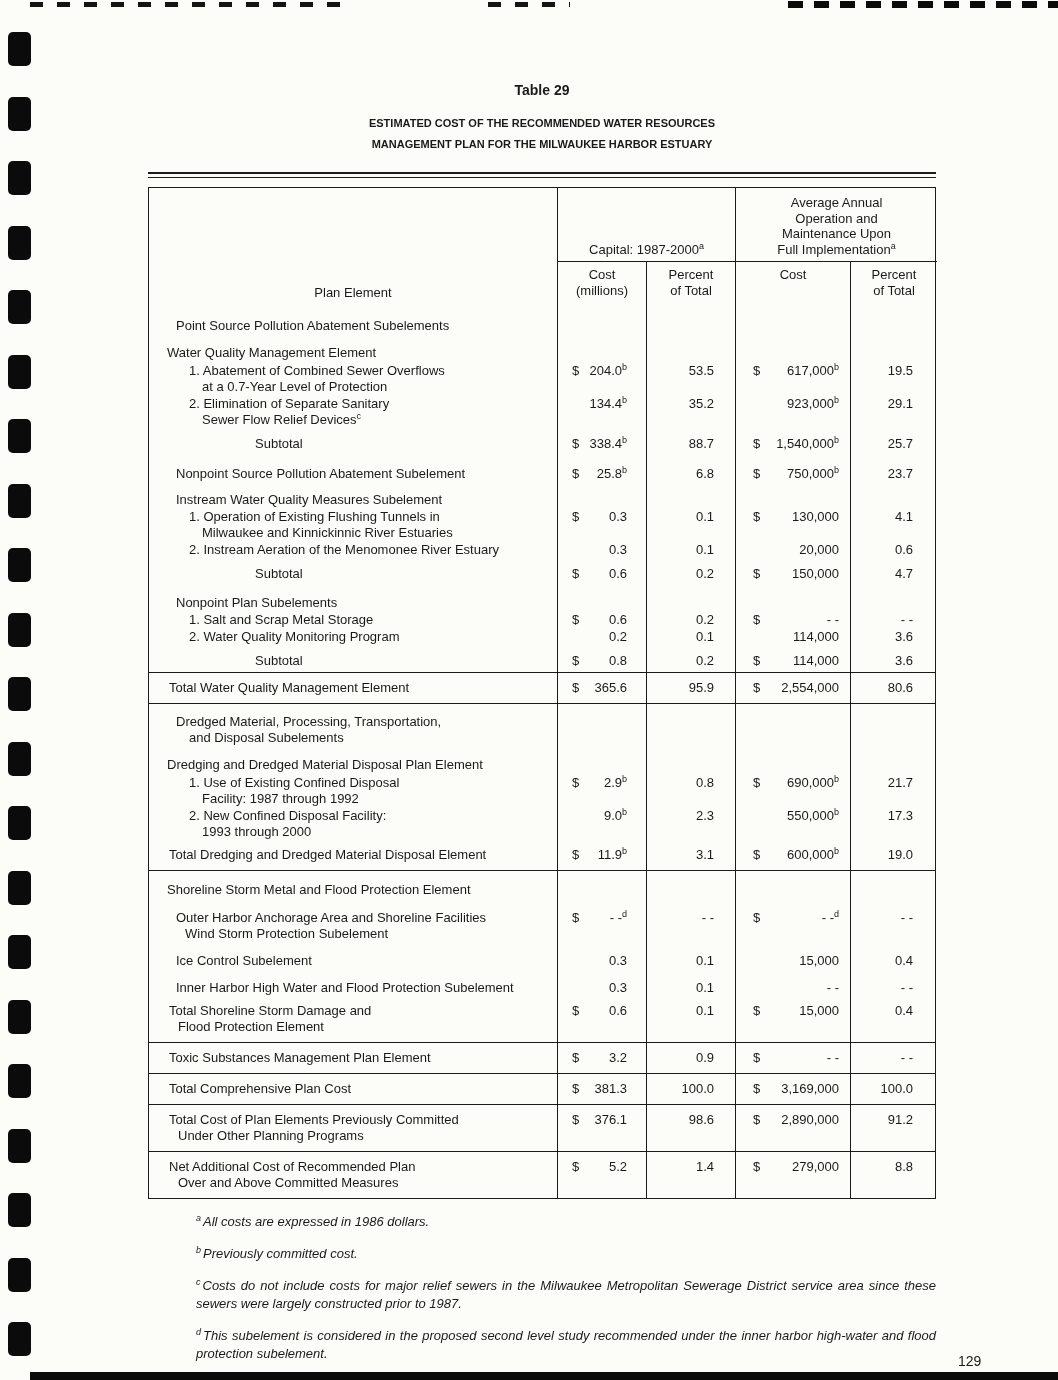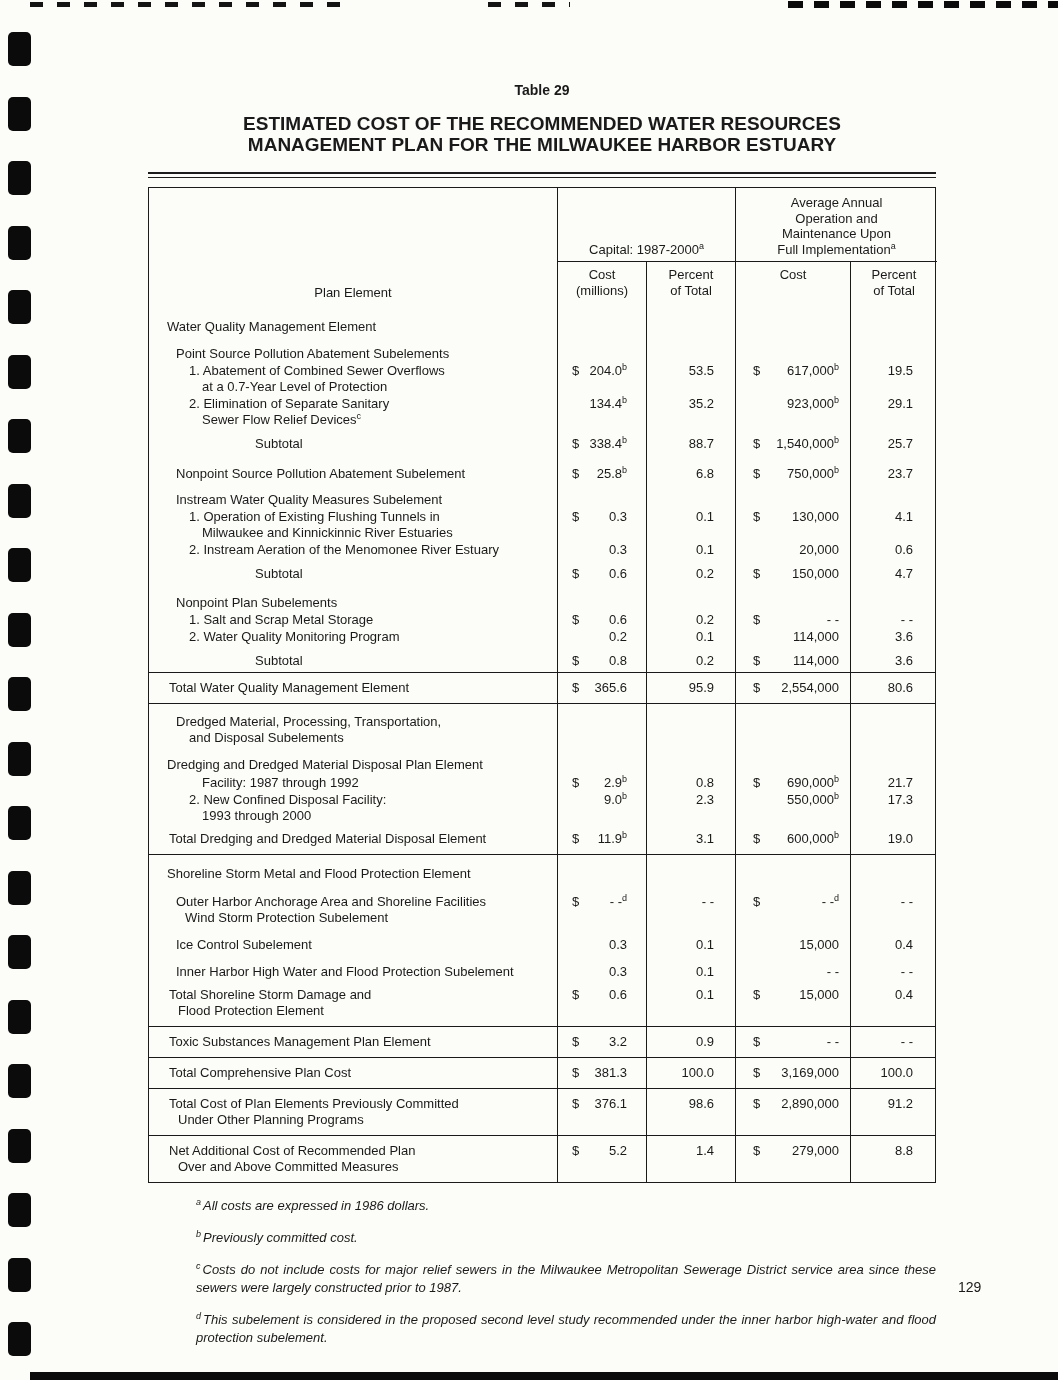--- a/index.html
+++ b/index.html
@@ -23,21 +23,21 @@
   .dash1 { left:30px; width:318px; }
   .dash2 { left:488px; width:82px; }
   .dash3 { position:absolute; top:1px; left:788px; width:270px; height:7px;
     background:repeating-linear-gradient(90deg,#0b0b0b 0 15px,transparent 15px 26px); }
   .bbar { position:absolute; left:30px; right:0; bottom:0; height:8px; background:#0b0b0b; }
 
   
   .content { position:absolute; left:148px; top:0; width:788px; }
   .title-block { text-align:center; padding-top:40px;margin-top:42px; }
   .t-label { font-weight:bold; font-size:14px; }
-  .t-main  { font-weight:bold; font-size:19px; line-height:21px; white-space:pre-line; margin-top:15px; }
+  .t-main  { font-weight:bold; font-size:11px; line-height:21px; white-space:pre-line; margin-top:15px; }
   .dbl-rule { margin-top:17px; height:6px; border-top:2px solid #1c1c1c; border-bottom:1.5px solid #1c1c1c; }
 
   .tbox { margin-top:9px; border:1.5px solid #1c1c1c; background:#fcfcf8; }
   sup { font-size:9px; vertical-align:5px; line-height:0; }
   .pre { white-space:pre-line; }
 
   
   .thead { display:grid; grid-template-columns:408px 89px 89px 115px 87px; grid-template-rows:74px 46px;
            font-size:13px; line-height:15.5px; }
   .h-plan { grid-column:1; grid-row:1/3; display:flex; align-items:flex-end; justify-content:center; padding-bottom:8px; }
@@ -72,21 +72,21 @@
              padding-left:14px; padding-right:19px; }
   .c-money.om { padding-left:17px; padding-right:11px; }
   .c-pct   { text-align:right; padding-right:21px; }
   .c-pct.om{ padding-right:24px; }
 
   
   .footnotes { margin-top:14px; font-size:13px; }
   .fn { font-style:italic; margin-top:14px; line-height:18px; text-align:justify;margin-left:48px; }
   .fn sup { font-style:italic; margin-right:2px; }
 
-  .pageno { position:absolute; left:958px; top:1279px; font-size:14px; }
+  .pageno { position:absolute; left:958px; top:1353px; font-size:14px; }
 </style>
 </head>
 <body>
 
 <div class="page">
 
   <div>
       <div class="bmark" style="top: 32px;"></div>
       <div class="bmark" style="top: 96.5px;"></div>
       <div class="bmark" style="top: 161px;"></div>
@@ -140,32 +140,32 @@
         </div>
         <div class="h-sub pre" style="grid-column:2">Cost
 (millions)</div>
         <div class="h-sub pre" style="grid-column:3">Percent
 of Total</div>
         <div class="h-sub" style="grid-column:4">Cost</div>
         <div class="h-sub pre" style="grid-column:5">Percent
 of Total</div>
       </div>
       <div class="tbody">
+          <div class="row r-group">
+            <div class="c-label">
+              <div>Point Source Pollution Abatement Subelements</div>
+            </div>
+            <div class="c-money"></div>
+            <div class="c-pct"></div>
+            <div class="c-money om"></div>
+            <div class="c-pct om"></div>
+          </div>
           <div class="row r-section">
             <div class="c-label">
               <div>Water Quality Management Element</div>
-            </div>
-            <div class="c-money"></div>
-            <div class="c-pct"></div>
-            <div class="c-money om"></div>
-            <div class="c-pct om"></div>
-          </div>
-          <div class="row r-group">
-            <div class="c-label">
-              <div>Point Source Pollution Abatement Subelements</div>
             </div>
             <div class="c-money"></div>
             <div class="c-pct"></div>
             <div class="c-money om"></div>
             <div class="c-pct om"></div>
           </div>
           <div class="row r-item">
             <div class="c-label">
               <div>1. Abatement of Combined Sewer Overflows</div>
               <div class="cont">at a 0.7-Year Level of Protection</div>
@@ -367,20 +367,21 @@
             <div class="c-label">
               <div>Dredging and Dredged Material Disposal Plan Element</div>
             </div>
             <div class="c-money"></div>
             <div class="c-pct"></div>
             <div class="c-money om"></div>
             <div class="c-pct om"></div>
           </div>
           <div class="row r-item">
             <div class="c-label">
+              <div>1. Use of Existing Confined Disposal</div>
               <div class="cont">Facility: 1987 through 1992</div>
             </div>
             <div class="c-money">
               <span class="cur">$</span>
               <span class="num">2.9<sup>b</sup></span>
             </div>
             <div class="c-pct">0.8</div>
             <div class="c-money om">
               <span class="cur">$</span>
               <span class="num">690,000<sup>b</sup></span>

